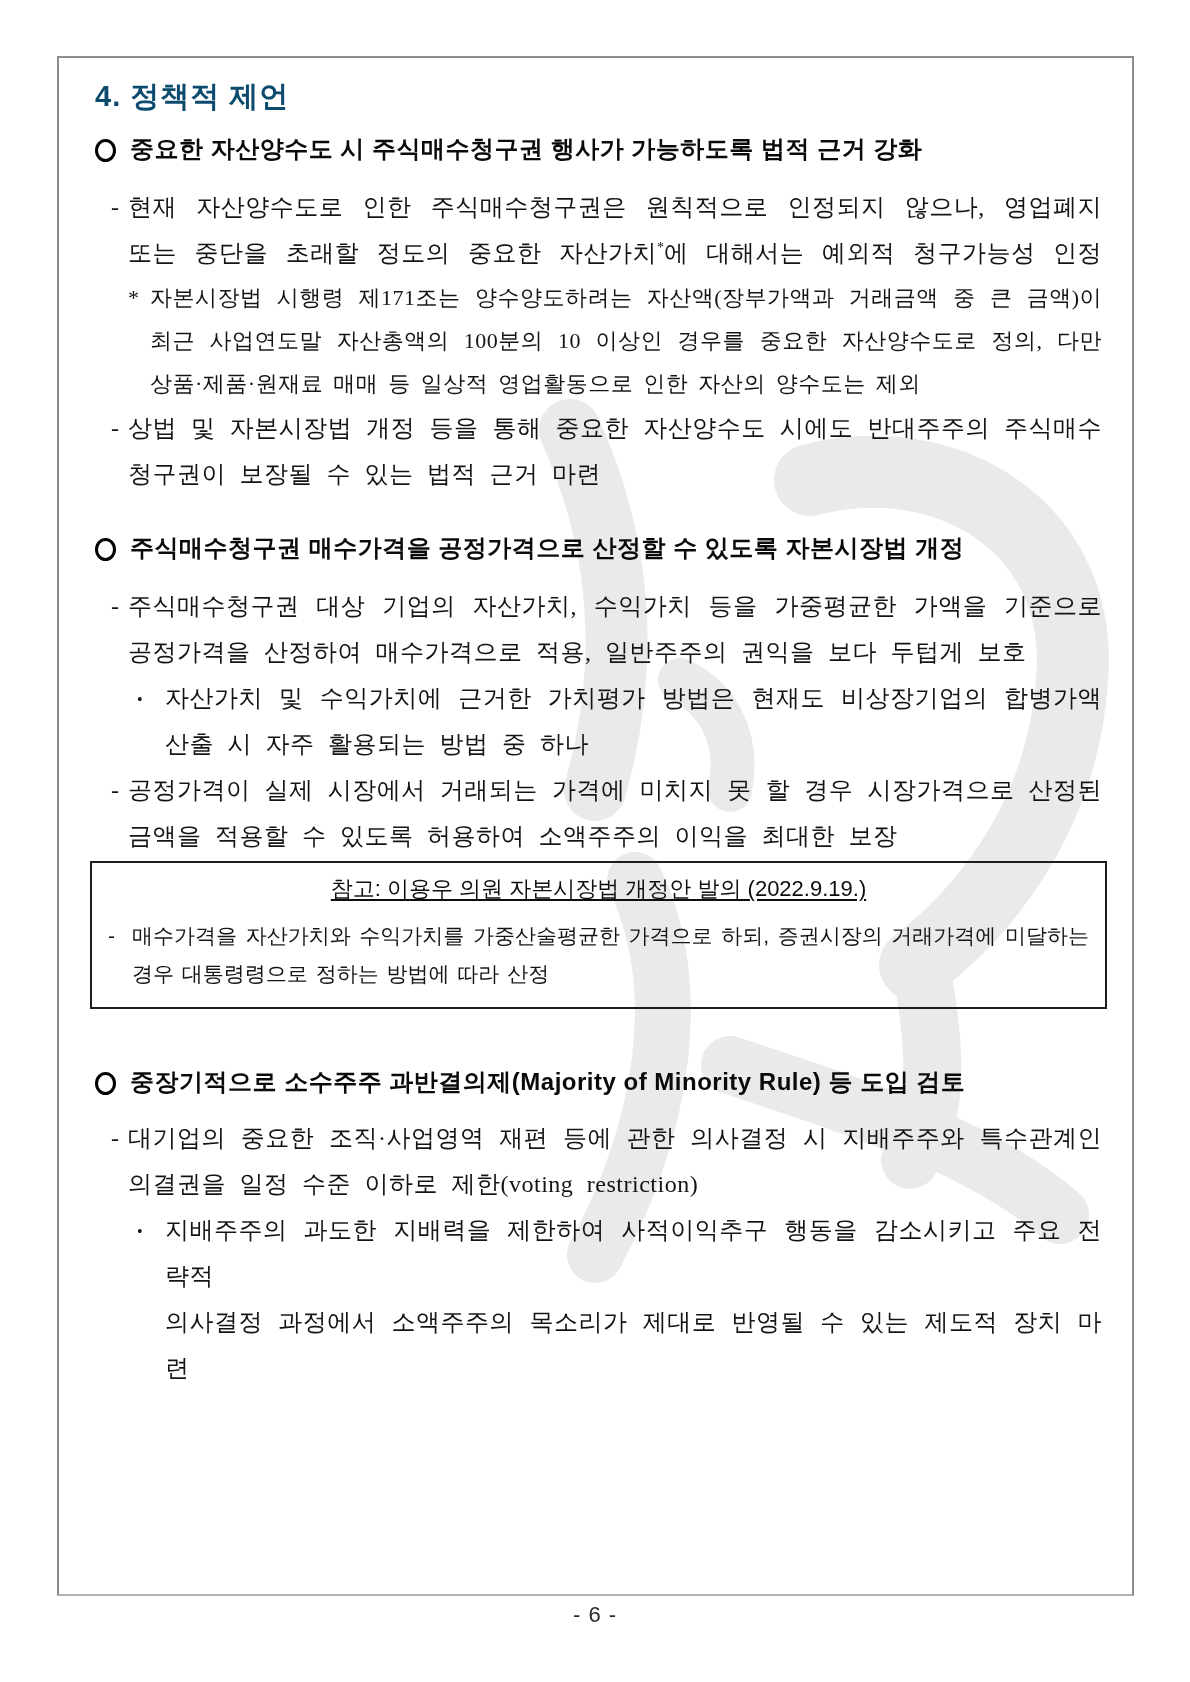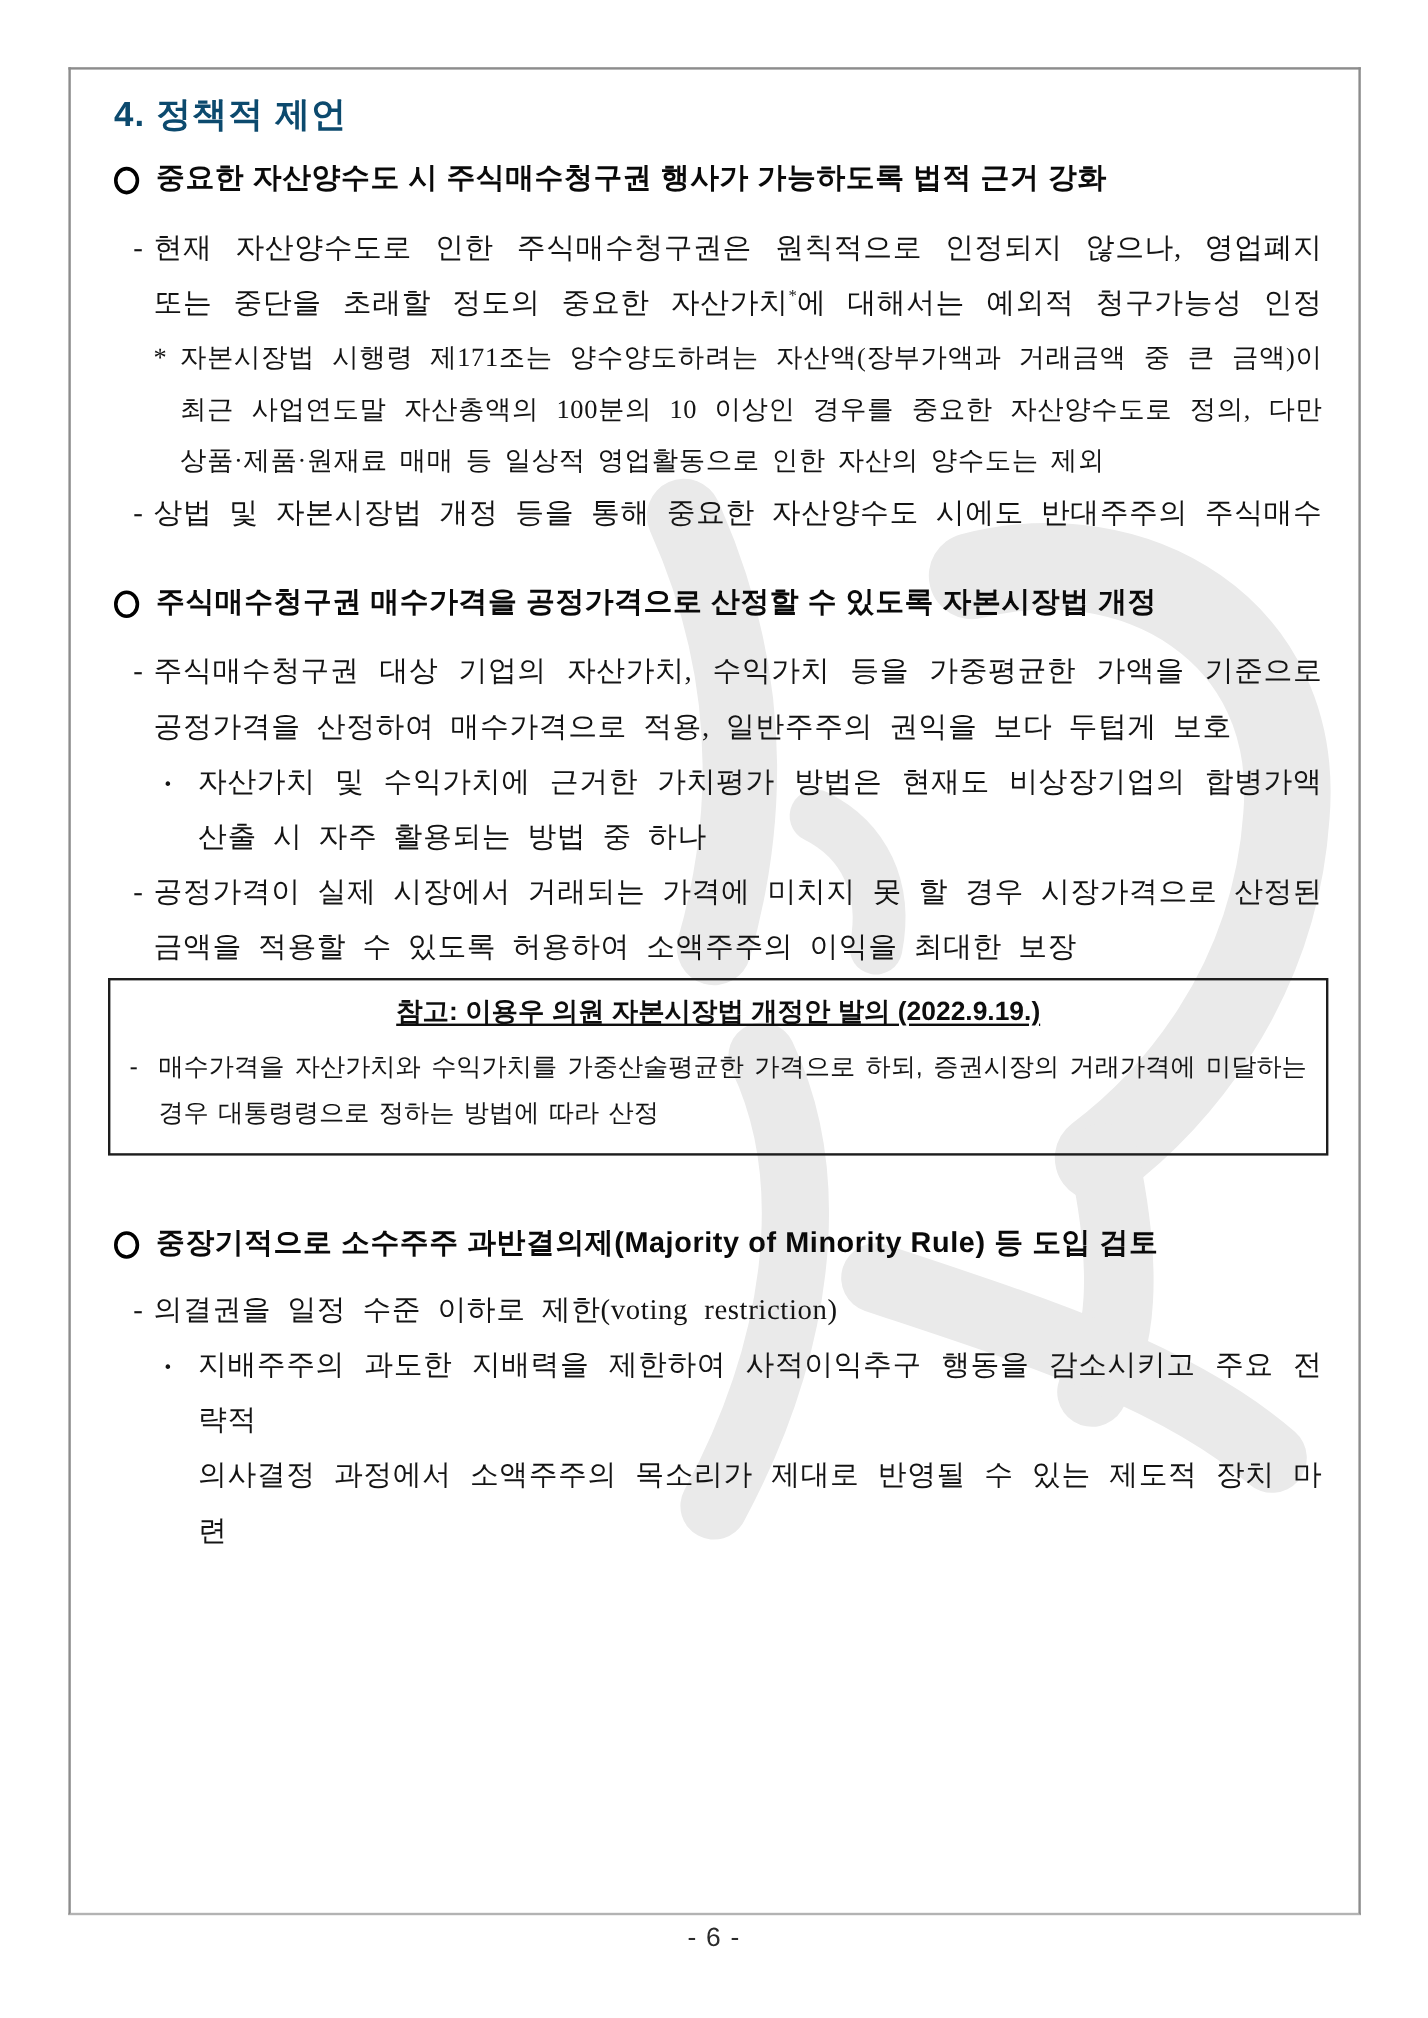--- a/index.html
+++ b/index.html
@@ -59,21 +59,21 @@
   .gap-b { margin-top:18px; }
   sup.star { font-size:14px; line-height:0; vertical-align:super; letter-spacing:0; }
   .ref-box {
     margin-top:2px; margin-left:-5px; width:calc(100% + 10px);
     box-sizing:border-box; border:2px solid #1d1d1d;
     padding:12px 16px 14px 16px;
     font-family:"Liberation Sans", sans-serif;
     background:transparent;
   }
   .ref-title {
-    text-align:center; font-size:22px; line-height:28px; font-weight:700;
+    text-align:center; font-size:22px; line-height:28px; font-weight:400;
     text-decoration:underline; text-underline-offset:3px; color:#0e0e0e;
   }
   .ref-line {
     position:relative; margin-top:8px; font-size:21px; line-height:38px;
     letter-spacing:0; word-spacing:2px; padding-left:24px; color:#141414;
   }
   .ref-line .mk { left:0; }
   .ref-line.first { margin-top:14px; }
   .footer {
     position:absolute; left:0; top:1602px; width:1190px; text-align:center;
@@ -122,20 +122,23 @@
     <span>최근 사업연도말 자산총액의 100분의 10 이상인 경우를 중요한 자산양수도로 정의, 다만</span>
   </div>
   <div class="bl note">
     <span>상품·제품·원재료 매매 등 일상적 영업활동으로 인한 자산의 양수도는 제외</span>
   </div>
 
   <div class="bl jl ind-dash">
     <span class="mk mk-dash">-</span>
     <span>상법 및 자본시장법 개정 등을 통해 중요한 자산양수도 시에도 반대주주의 주식매수</span>
   </div>
+  <div class="bl ind-dash">
+    <span>청구권이 보장될 수 있는 법적 근거 마련</span>
+  </div>
 
   <div class="sec-heading h2">
     <span class="hmk"></span>
     <span>주식매수청구권 매수가격을 공정가격으로 산정할 수 있도록 자본시장법 개정</span>
   </div>
 
   <div class="bl jl ind-dash gap-a">
     <span class="mk mk-dash">-</span>
     <span>주식매수청구권 대상 기업의 자산가치, 수익가치 등을 가중평균한 가액을 기준으로</span>
   </div>
@@ -170,20 +173,21 @@
     </div>
   </div>
 
   <div class="sec-heading h3">
     <span class="hmk"></span>
     <span>중장기적으로 소수주주 과반결의제(Majority of Minority Rule) 등 도입 검토</span>
   </div>
 
   <div class="bl jl ind-dash gap-b">
     <span class="mk mk-dash">-</span>
+    <span>대기업의 중요한 조직·사업영역 재편 등에 관한 의사결정 시 지배주주와 특수관계인</span>
   </div>
   <div class="bl ind-dash">
     <span>의결권을 일정 수준 이하로 제한(voting restriction)</span>
   </div>
 
   <div class="bl jl ind-dot">
     <span class="mk mk-dot">•</span>
     <span>지배주주의 과도한 지배력을 제한하여 사적이익추구 행동을 감소시키고 주요 전략적</span>
   </div>
   <div class="bl jl ind-dot">

